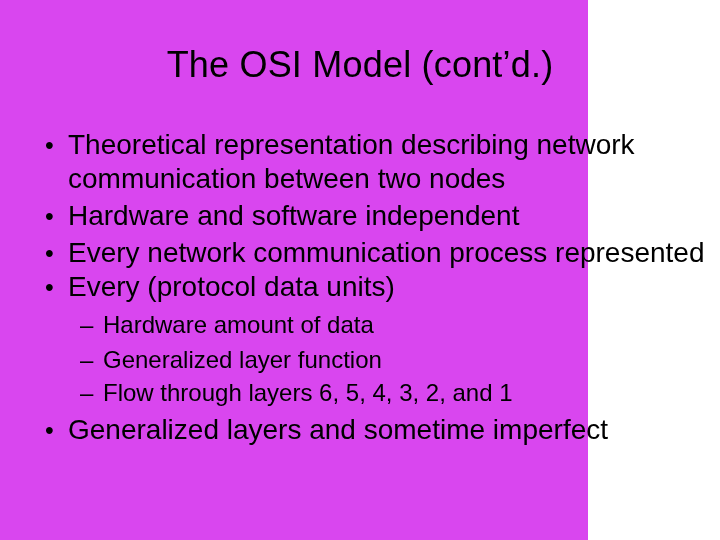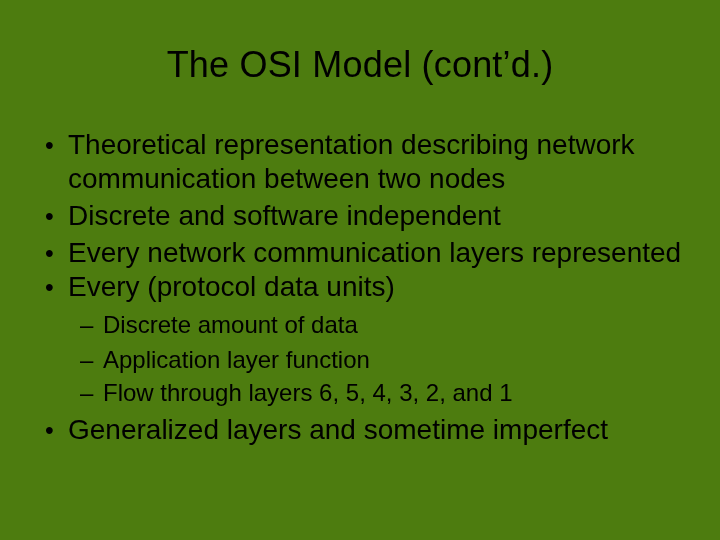--- a/index.html
+++ b/index.html
@@ -7,23 +7,23 @@
     padding: 0;
   }
   body {
     width: 720px;
     height: 540px;
     overflow: hidden;
     font-family: "Liberation Sans", sans-serif;
   }
   .slide {
     position: relative;
-    width: 720px;
+    width: 588px;
     height: 540px;
-    background: #4d7c0f;
+    background: #d946ef;
     color: #000000;
   }
   .title {
     position: absolute;
     top: 43px;
     left: 0;
     width: 720px;
     margin: 0;
     text-align: center;
     font-size: 36px;
@@ -71,41 +71,41 @@
 
   <h1 class="title">The OSI Model (cont’d.)</h1>
 
   <div class="row lvl1" style="top:128px">
     <span class="marker">•</span>
     <div class="txt">Theoretical representation describing network communication between two nodes</div>
   </div>
 
   <div class="row lvl1" style="top:199px">
     <span class="marker">•</span>
-    <div class="txt">Discrete and software independent</div>
+    <div class="txt">Hardware and software independent</div>
   </div>
 
   <div class="row lvl1" style="top:236px">
     <span class="marker">•</span>
-    <div class="txt">Every network communication layers represented</div>
+    <div class="txt">Every network communication process represented</div>
   </div>
 
   <div class="row lvl1" style="top:270px">
     <span class="marker">•</span>
     <div class="txt">Every (protocol data units)</div>
   </div>
 
   <div class="row lvl2" style="top:310px">
     <span class="marker">–</span>
-    <div class="txt">Discrete amount of data</div>
+    <div class="txt">Hardware amount of data</div>
   </div>
 
   <div class="row lvl2" style="top:345px">
     <span class="marker">–</span>
-    <div class="txt">Application layer function</div>
+    <div class="txt">Generalized layer function</div>
   </div>
 
   <div class="row lvl2" style="top:378px">
     <span class="marker">–</span>
     <div class="txt">Flow through layers 6, 5, 4, 3, 2, and 1</div>
   </div>
 
   <div class="row lvl1" style="top:413px">
     <span class="marker">•</span>
     <div class="txt">Generalized layers and sometime imperfect</div>

